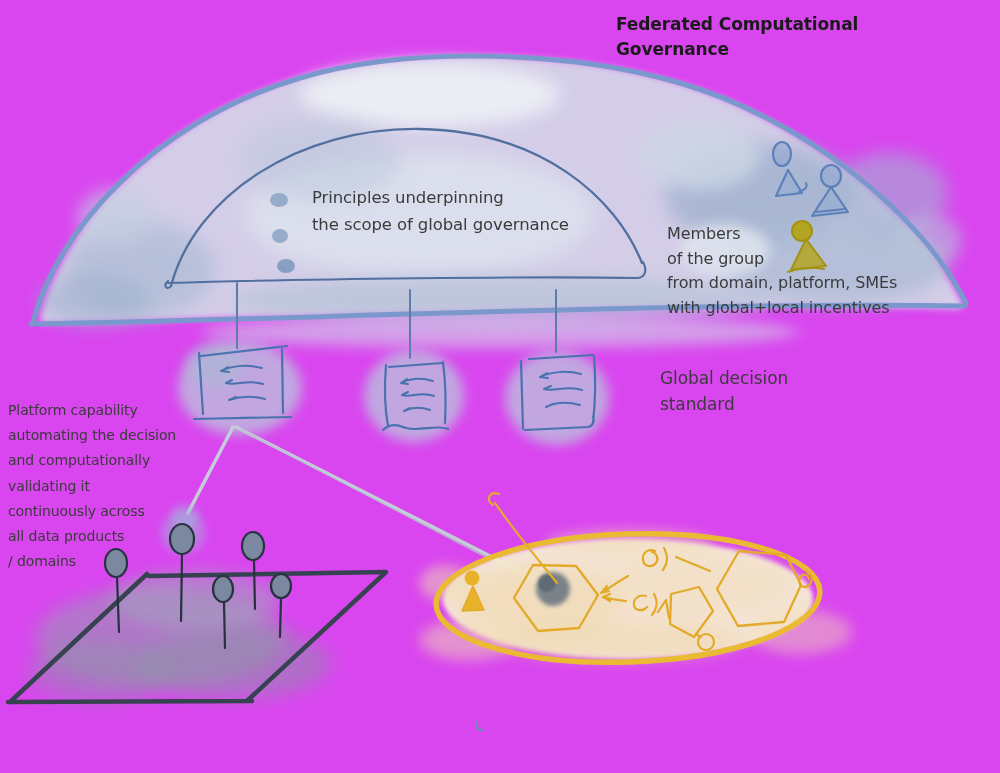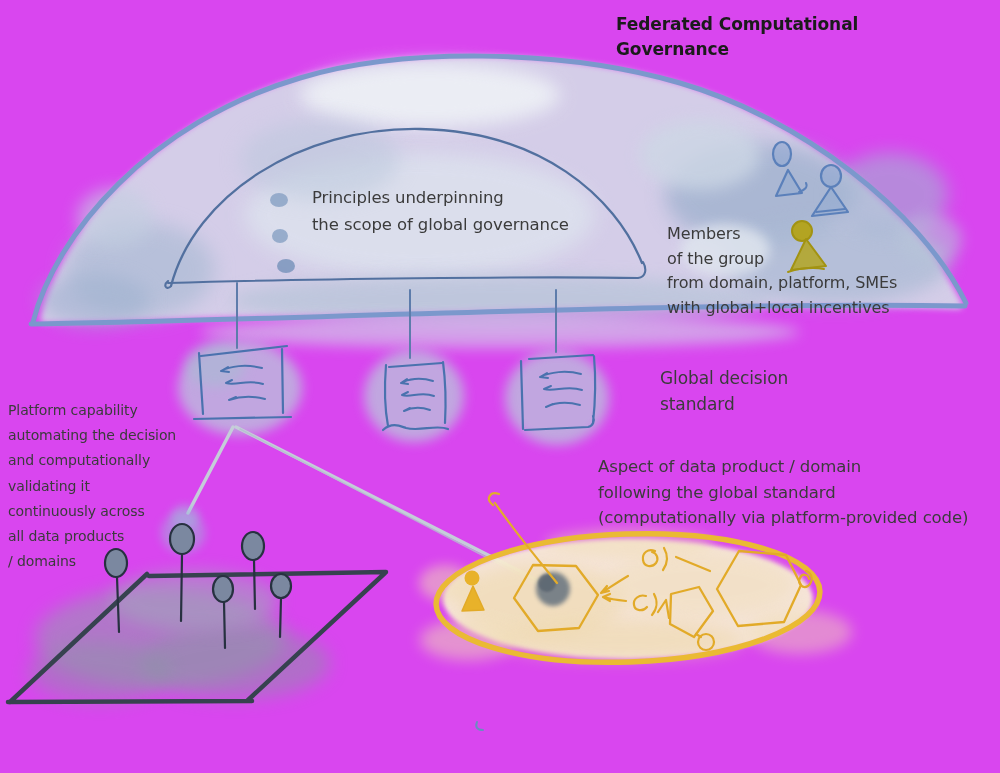--- a/index.html
+++ b/index.html
@@ -195,17 +195,14 @@
 standard</div>
 
   <div class="annotation" style="left:8px;top:398px;width:225px;font-size:14px;line-height:25.2px;">Platform capability
 automating the decision
 and computationally
 validating it
 continuously across
 all data products
 / domains</div>
 
-  <div class="annotation" style="left:598px;top:454px;width:400px;font-size:16.5px;line-height:25.5px;">Aspect of data product / domain
-following the global standard
-(computationally via platform-provided code)</div>
 
 </div>
 
 </body></html>

